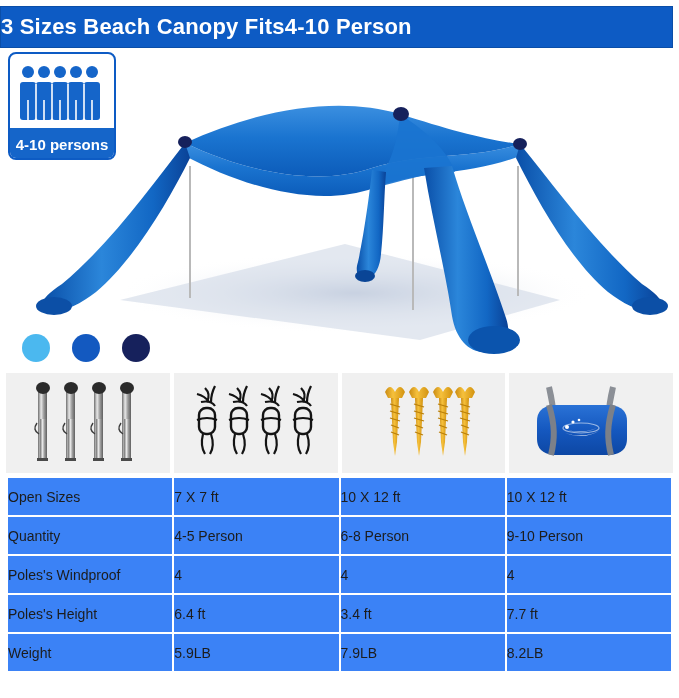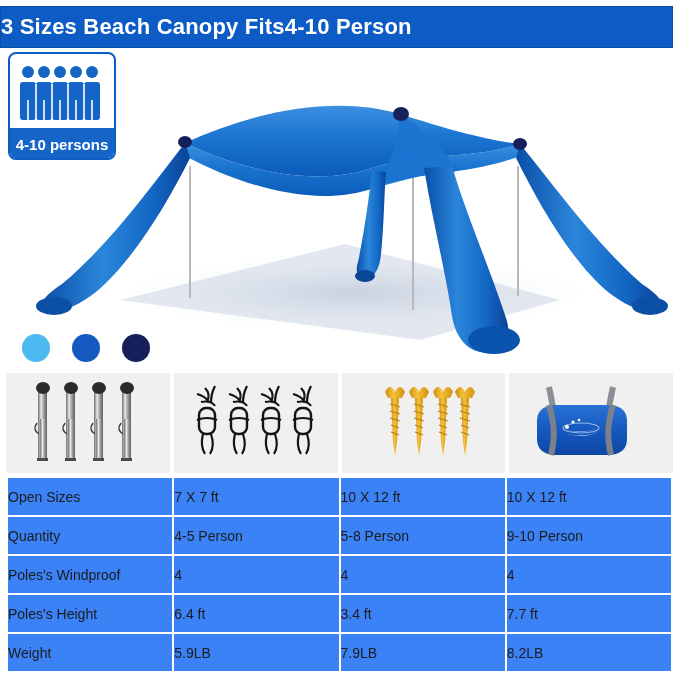--- a/index.html
+++ b/index.html
@@ -413,21 +413,21 @@
     <tbody>
       <tr>
         <td>Open Sizes</td>
         <td>7 X 7 ft</td>
         <td>10 X 12 ft</td>
         <td>10 X 12 ft</td>
       </tr>
       <tr>
         <td>Quantity</td>
         <td>4-5 Person</td>
-        <td>5-8 Person</td>
+        <td>6-8 Person</td>
         <td>9-10 Person</td>
       </tr>
       <tr>
         <td>Poles's Windproof</td>
         <td>4</td>
         <td>4</td>
         <td>4</td>
       </tr>
       <tr>
         <td>Poles's Height</td>

